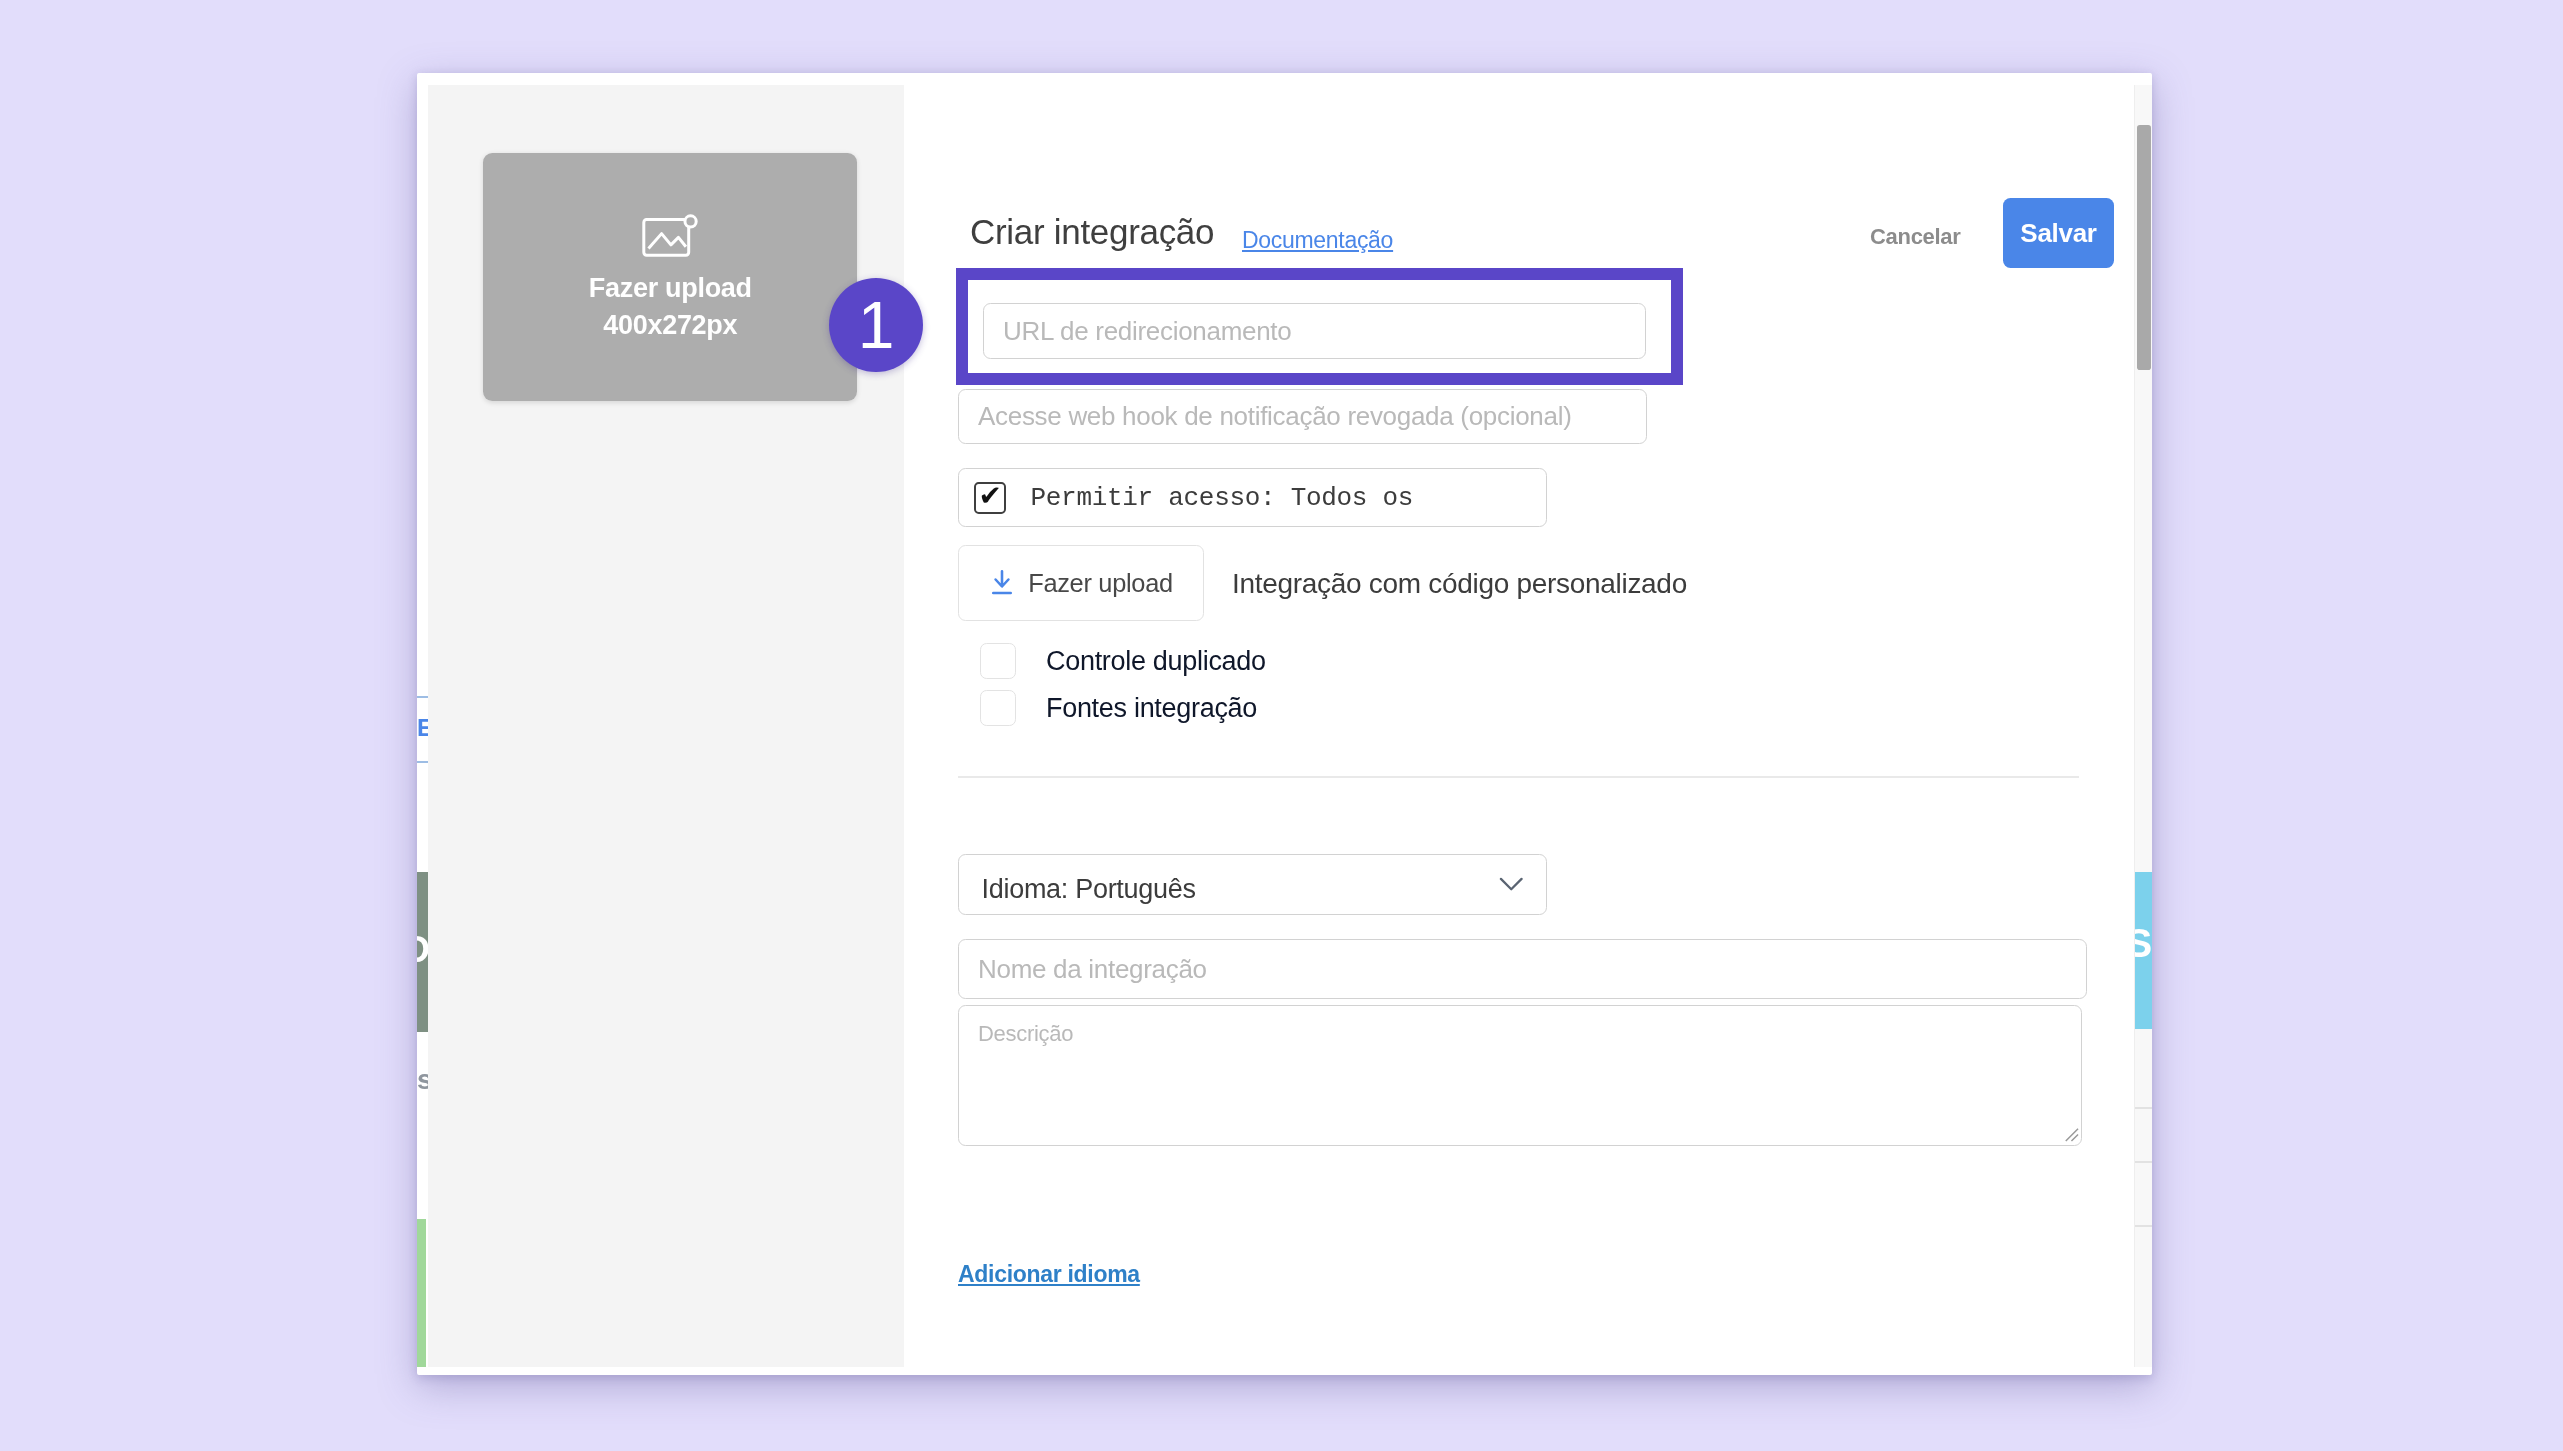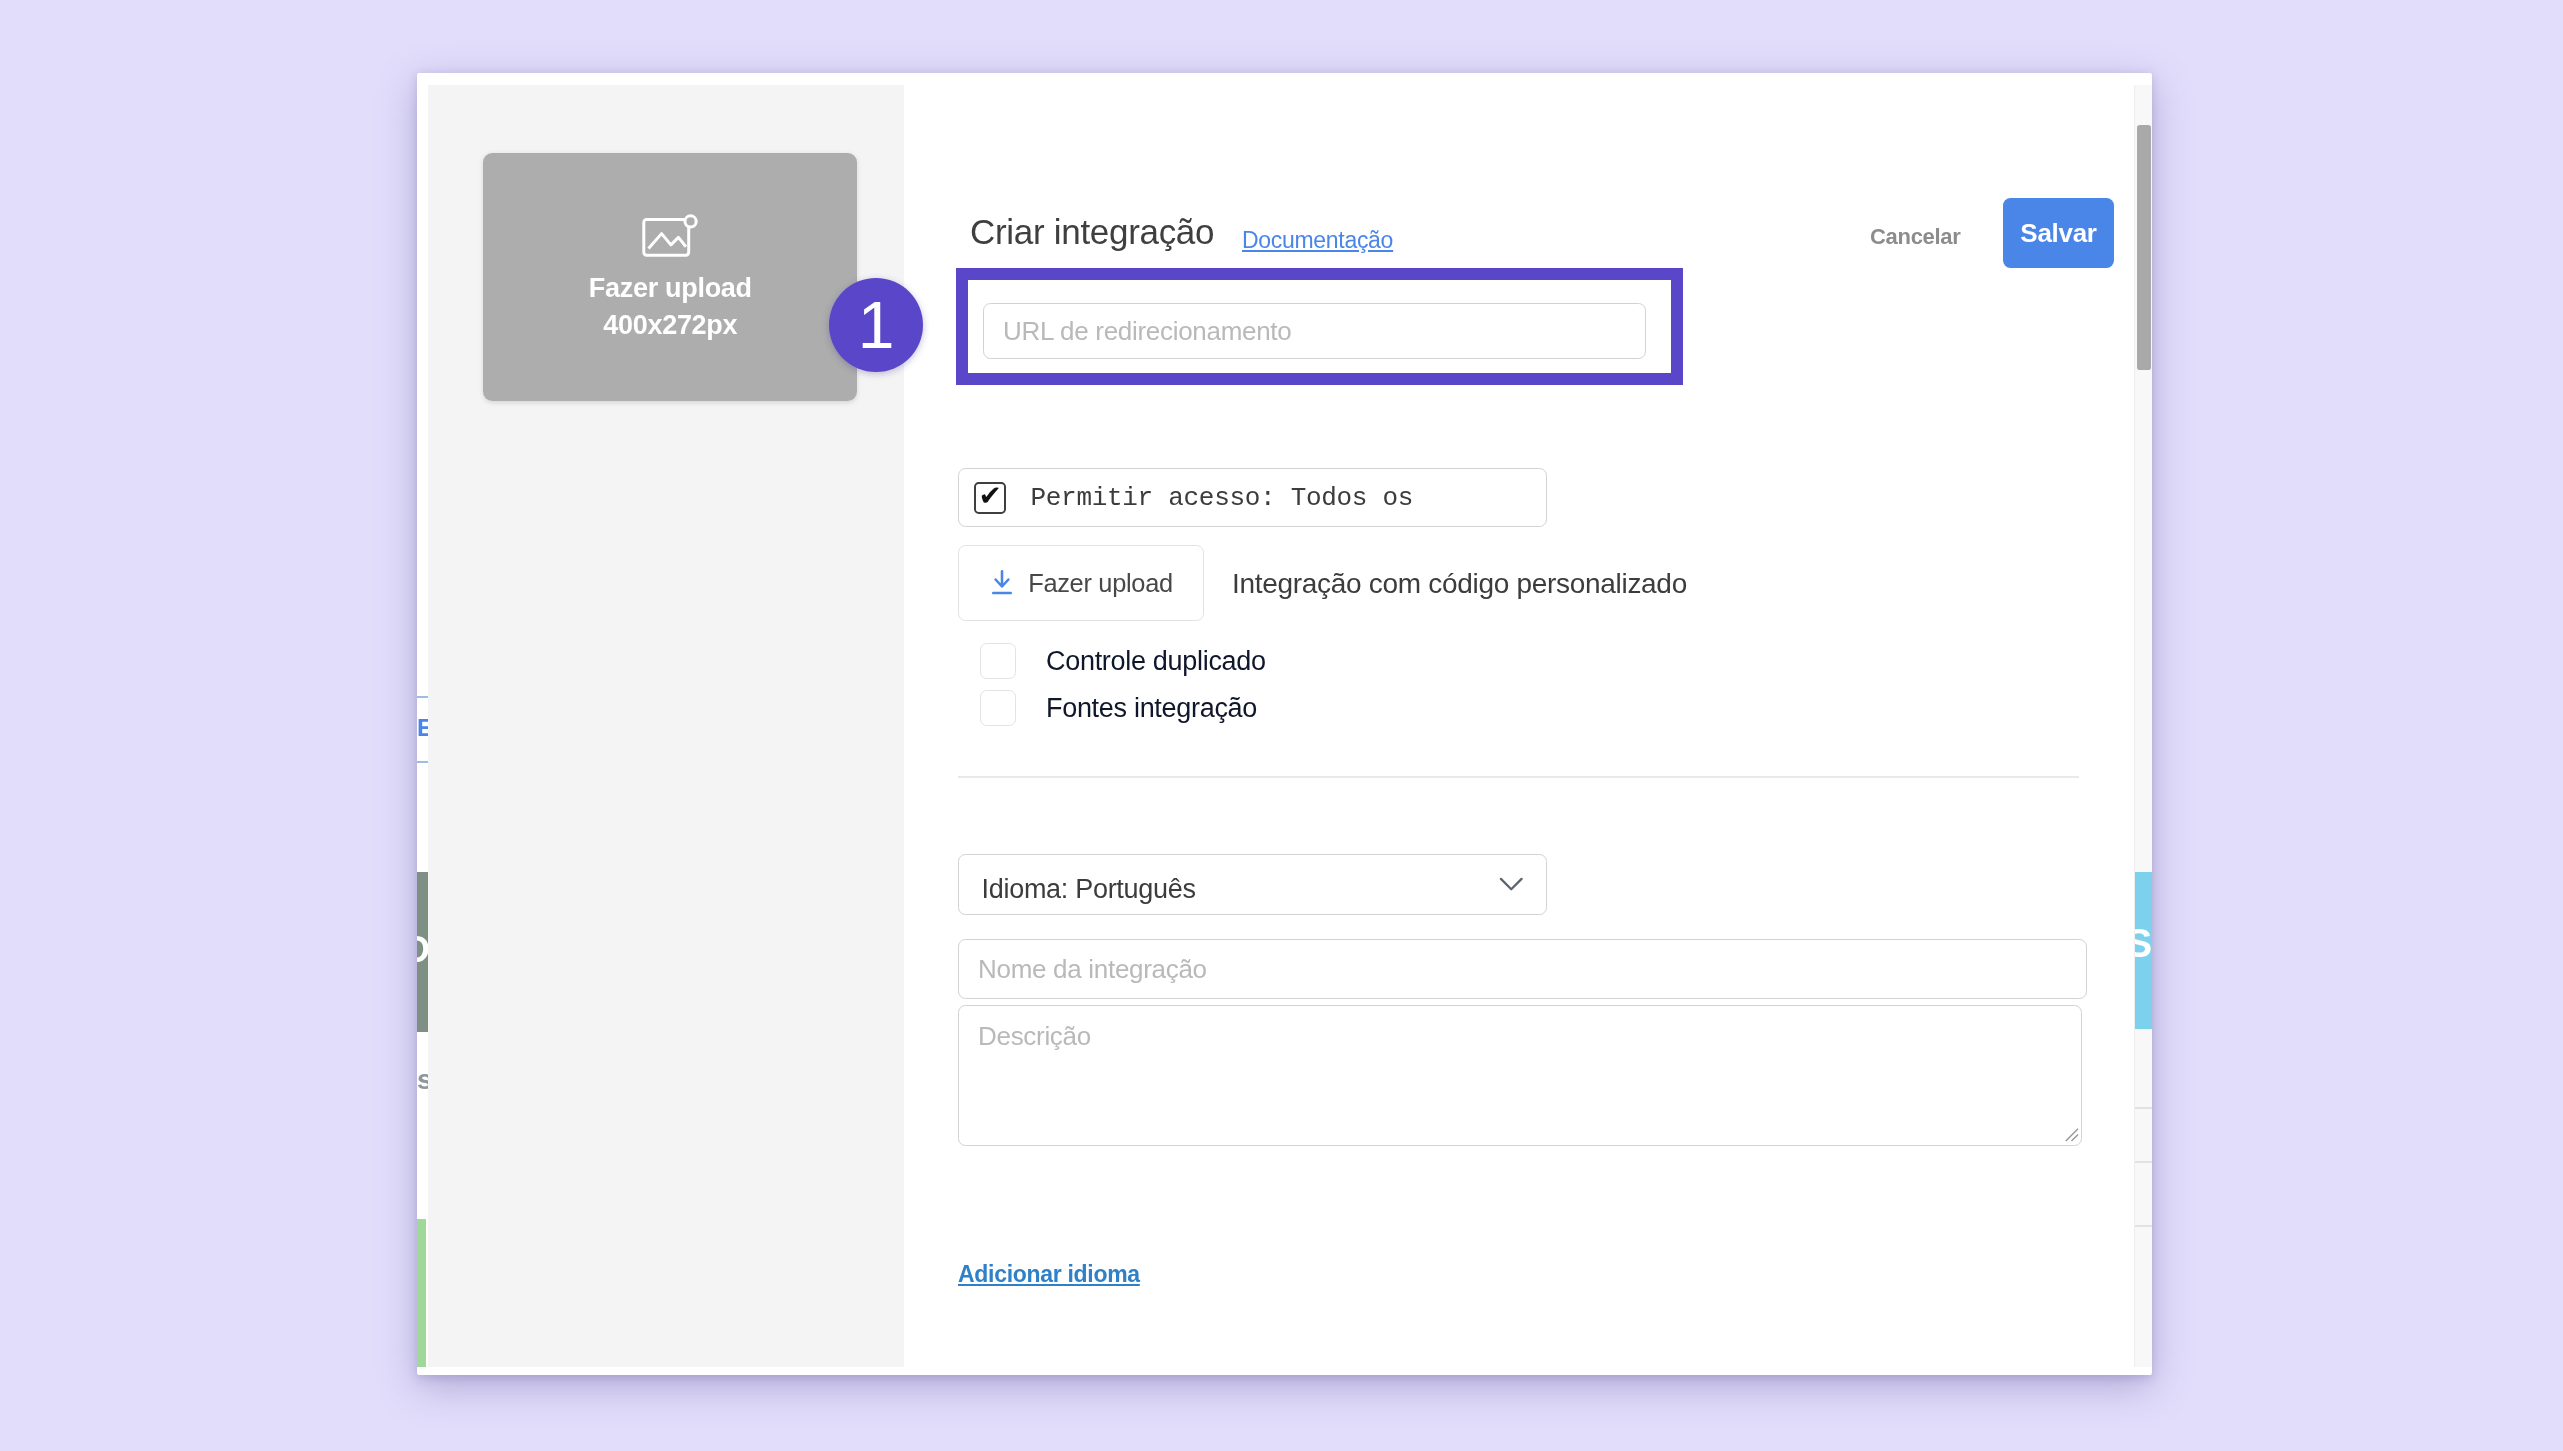--- a/index.html
+++ b/index.html
@@ -105,21 +105,21 @@
     border:1.9px solid #d2d2d2; border-radius:7.5px; background:#fff;
     display:flex; align-items:center; justify-content:space-between;
     padding:0 22.6px; cursor:pointer;
   }
   .lang-select .val { font-size:27px; color:#3c3c3c; white-space:nowrap;margin-top:10px; }
 
   .name-input { position:absolute; left:541px; top:866px; width:1129px; height:60px; }
   .desc-area {
     position:absolute; left:541px; top:932px; width:1124px; height:141px;
     border:1.9px solid #d2d2d2; border-radius:7.5px; background:#fff;
-    font-family:inherit; font-size:26px; color:#3c3c3c; letter-spacing:-0.3px;
+    font-family:inherit; font-size:22px; color:#3c3c3c; letter-spacing:-0.3px;
     padding:15px 19px; resize:none; outline:none;
   }
   .resize-handle { position:absolute; left:1645px; top:1052px; width:17px; height:17px; pointer-events:none; }
 
   .add-lang {
     position:absolute; left:541px; top:1188px; font-size:23px; font-weight:700;
     color:#2e80c8; text-decoration:underline; cursor:pointer; white-space:nowrap;text-align:right;
   }
 
   
@@ -164,20 +164,21 @@
   </div>
 
   <div class="dlg-title">Criar integração</div>
   <a class="doc-link">Documentação</a>
   <div class="cancel-btn">Cancelar</div>
   <button class="save-btn">Salvar</button>
 
   <div class="hl-rect"></div>
   <input class="txt-input url-input" placeholder="URL de redirecionamento" style="">
 
+  <input class="txt-input webhook-input" placeholder="Acesse web hook de notificação revogada (opcional)" style="">
 
   <div class="access-box">
     <div class="checkbox-sm">
       <span class="mark">✔</span>
     </div>
     <span class="lbl">Permitir acesso: Todos os</span>
   </div>
 
   <button class="upload-btn">
     <svg width="26" height="28" viewBox="0 0 22 24">

